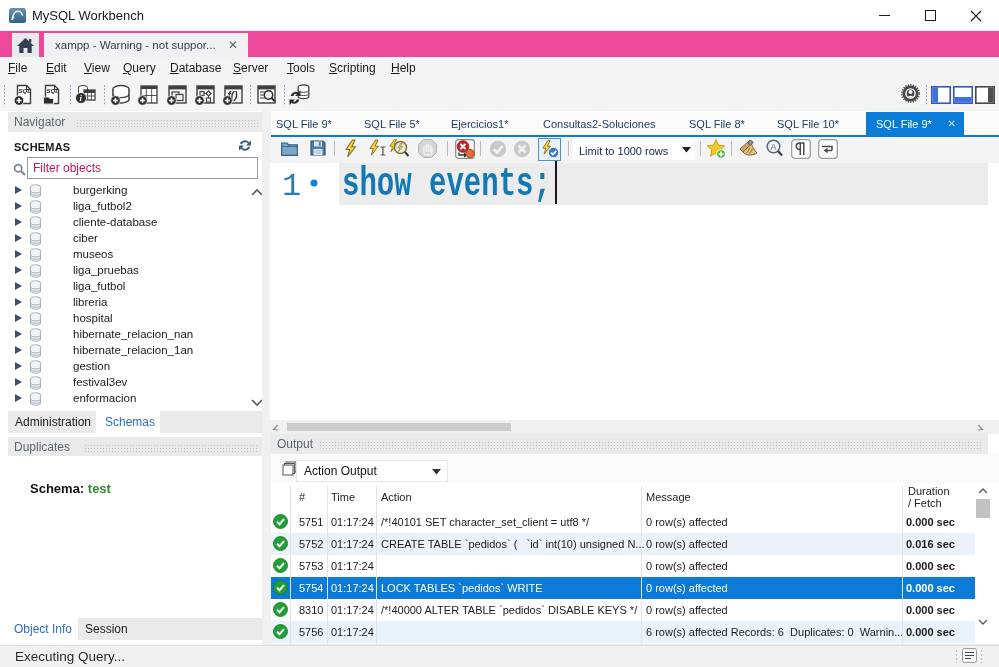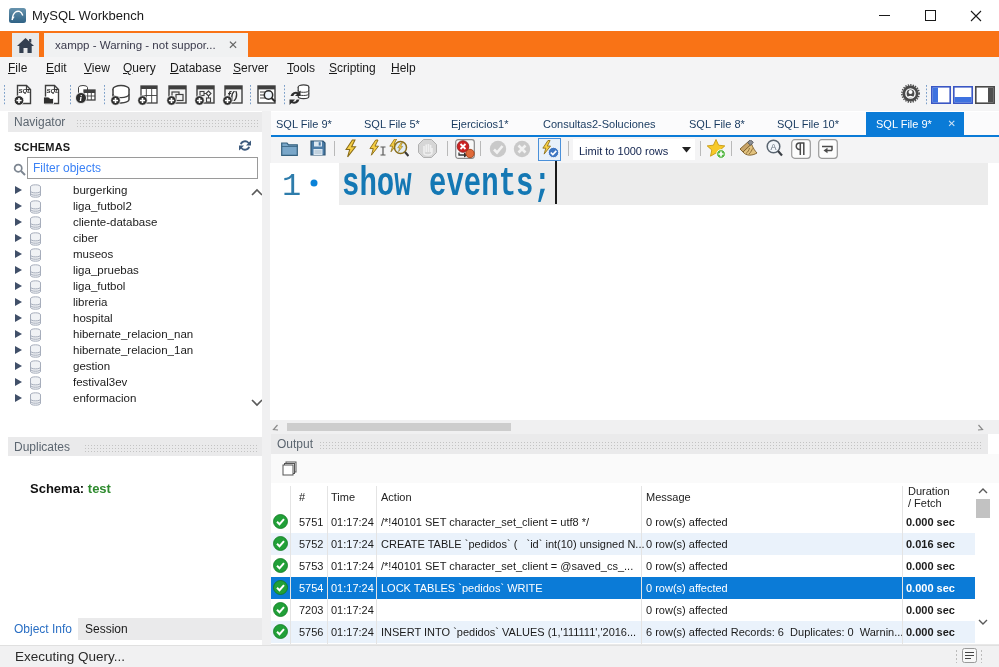--- a/index.html
+++ b/index.html
@@ -5,40 +5,40 @@
 * { margin:0; padding:0; box-sizing:border-box; }
 html,body { width:999px; height:667px; overflow:hidden; }
 body { font-family:"Liberation Sans", sans-serif; background:#fff; position:relative; }
 .abs { position:absolute; }
 .dots { background-image:radial-gradient(#c3c3c3 0.7px, transparent 0.9px); background-size:3px 3px; }
 
 #titlebar { left:0; top:0; width:999px; height:31px; background:#fff; }
 #title-text { left:32px; top:8px; font-size:13px; color:#1a1a1a;text-align:center; }
 .winbtn { top:0; width:46px; height:31px; display:flex; align-items:center; justify-content:center; }
 
-#conntabs { left:0; top:31px; width:999px; height:26px; background:#f97316; }
+#conntabs { left:0; top:31px; width:999px; height:26px; background:#ec4899; }
 #hometab { left:12px; top:2px; width:27px; height:24px; background:#e8e9ea; display:flex; align-items:center; justify-content:center; }
 #xamptab { left:44px; top:2px; width:204px; height:24px; background:#f0f1f2; }
 #xamptab .lbl { position:absolute; left:11px; top:6px; font-size:11.5px; color:#3a3a4c; }
 #xamptab .x { position:absolute; right:10px; top:5px; font-size:12px; color:#666; }
 
 #menubar { left:0; top:57px; width:999px; height:23px; background:#f4f4f5; }
 .menu { position:absolute; top:4px; font-size:12px; color:#1a1a1a; }
 .menu u { text-decoration:underline; }
 
 #toolbar { left:0; top:80px; width:999px; height:31px; background:#f4f4f5; }
 .tsep { position:absolute; top:5px; height:21px; width:1px; background-image:linear-gradient(#b9b9b9 1px, transparent 1px); background-size:1px 3px; }
 
 #sidebar { left:0; top:111px; width:265px; height:534px; background:#fff; }
 .phead { position:absolute; left:8px; width:254px; height:21px; background:#eaeaeb; }
 .phead .t { position:absolute; left:6px; top:3px; font-size:12px; color:#5c6670; }
 #schemas-area { left:8px; top:21px; width:254px; height:279px; background:#fff; }
 #schemas-title { left:6px; top:9px; font-size:11px; font-weight:bold; color:#1a1a1a; letter-spacing:0.2px; }
 #filterbox { left:19px; top:25px; width:231px; height:22px; border:1px solid #9a9a9a; background:#fff; }
-#filterbox span { position:absolute; left:5px; top:3px; font-size:12px; color:#3b82f6; }
+#filterbox span { position:absolute; left:5px; top:3px; font-size:12px; color:#be185d; }
 .trow { position:absolute; left:0; height:16px; width:254px; font-size:11.5px; color:#1a1a1a; }
 .trow .tri { position:absolute; left:7px; top:3px; width:0; height:0; border-left:7.5px solid #415069; border-top:4.8px solid transparent; border-bottom:4.8px solid transparent; }
 .trow .lbl { position:absolute; left:40px; top:1px;padding-left:25px; }
 .trow svg { position:absolute; left:21px; top:1px; }
 #nav-tabs { left:8px; top:300px; width:254px; height:22px; background:#eaeaeb; }
 #infopanel { left:8px; top:345px; width:254px; height:162px; background:#fff; }
 #objtabs { left:8px; top:507px; width:254px; height:22px; background:#eaeaeb; }
 
 #main { left:265px; top:111px; width:734px; height:534px; }
 #sqltabs { left:6px; top:1px; width:728px; height:23px; background:#fbfbfc; }
@@ -370,20 +370,25 @@
           <span class="lbl">enformacion</span>
         </div>
       </div>
     <svg class="abs" style="left:243px;top:56px" width="12" height="9">
         <path d="M1 7 L6 2 L11 7" fill="none" stroke="#5a5a5a" stroke-width="1.6"></path>
       </svg>
     <svg class="abs" style="left:243px;top:266px" width="12" height="9">
         <path d="M1 2 L6 7 L11 2" fill="none" stroke="#5a5a5a" stroke-width="1.6"></path>
       </svg>
   </div>
+  <div class="abs" id="nav-tabs">
+    <div class="abs" style="left:88px;top:0;width:64px;height:22px;background:#fff"></div>
+    <span class="abs" style="left:7px;top:4px;font-size:12px;color:#1a1a1a">Administration</span>
+    <span class="abs" style="left:97px;top:4px;font-size:12px;color:#2a6fc4">Schemas</span>
+  </div>
   <div class="phead" style="top:326px">
       <span class="t">Duplicates</span>
       <span class="dots" style="position:absolute;left:76px;top:7px;width:174px;height:9px"></span>
     </div>
   <div class="abs" id="infopanel">
     <div class="abs" style="left:22px;top:25px;font-size:13px;font-weight:bold;color:#111">Schema: <span style="color:#2e8b2e">test</span></div>
   </div>
   <div class="abs" id="objtabs">
     <div class="abs" style="left:0px;top:0;width:70px;height:22px;background:#fff"></div>
     <span class="abs" style="left:6px;top:4px;font-size:12px;color:#2a6fc4">Object Info</span>
@@ -427,20 +432,26 @@
   <div class="phead" style="left:6px;top:323px;width:717px">
       <span class="t">Output</span>
       <span class="dots" style="position:absolute;left:48px;top:7px;width:662px;height:9px"></span>
     </div>
   <div class="abs" id="actionrow">
     <svg class="abs" style="left:11px;top:7px" width="15" height="15" viewBox="0 0 15 15">
       <rect x="4" y="1" width="10" height="10" fill="#fff" stroke="#555" stroke-width="1"></rect>
       <rect x="2.5" y="2.5" width="10" height="10" fill="#fff" stroke="#555" stroke-width="1"></rect>
       <rect x="1" y="4" width="10" height="10" fill="#fff" stroke="#555" stroke-width="1"></rect>
     </svg>
+    <div class="abs" id="acombo">
+      <span style="position:absolute;left:7px;top:3px;font-size:12px;color:#111">Action Output</span>
+      <svg style="position:absolute;right:6px;top:8px" width="9" height="6">
+          <path d="M0 0 L9 0 L4.5 5.5 Z" fill="#333"></path>
+        </svg>
+    </div>
   </div>
   <div class="abs" id="outtable">
       <div class="orow" style="top:0;height:27px;color:#222;background:#fff">
         <span style="position:absolute;left:28px;top:8px">#</span>
         <span style="position:absolute;left:60px;top:8px">Time</span>
         <span style="position:absolute;left:110px;top:8px">Action</span>
         <span style="position:absolute;left:375px;top:8px">Message</span>
         <span style="position:absolute;left:637px;top:2px;line-height:12px">Duration<br>/ Fetch</span>
       </div>
       <div class="orow" style="top:28px;background:#fff;color:#1b1b1b">
@@ -465,53 +476,52 @@
         <span class="c4">0 row(s) affected</span>
         <span class="c5">0.016 sec</span>
       </div>
       <div class="orow" style="top:72px;background:#fff;color:#1b1b1b">
         <svg style="position:absolute;left:2px;top:3px" width="15" height="15" viewBox="0 0 15 15">
           <circle cx="7.5" cy="7.5" r="7" fill="#21a038" stroke="#0f7a22" stroke-width="0.8"></circle>
           <path d="M4 7.8 L6.5 10.2 L11 5.2" fill="none" stroke="#fff" stroke-width="2"></path>
         </svg>
         <span class="c1">5753</span>
         <span class="c2">01:17:24</span>
-        <span class="c3">/*!40101 SET character_set_client = @saved_cs_...</span>
         <span class="c4">0 row(s) affected</span>
         <span class="c5">0.000 sec</span>
       </div>
       <div class="orow" style="top:94px;background:#0b7bd7;color:#fff">
         <svg style="position:absolute;left:2px;top:3px" width="15" height="15" viewBox="0 0 15 15">
           <circle cx="7.5" cy="7.5" r="7" fill="#21a038" stroke="#0f7a22" stroke-width="0.8"></circle>
           <path d="M4 7.8 L6.5 10.2 L11 5.2" fill="none" stroke="#fff" stroke-width="2"></path>
         </svg>
         <span class="c1">5754</span>
         <span class="c2">01:17:24</span>
         <span class="c3">LOCK TABLES `pedidos` WRITE</span>
         <span class="c4">0 row(s) affected</span>
         <span class="c5">0.000 sec</span>
       </div>
       <div class="orow" style="top:116px;background:#fff;color:#1b1b1b">
         <svg style="position:absolute;left:2px;top:3px" width="15" height="15" viewBox="0 0 15 15">
           <circle cx="7.5" cy="7.5" r="7" fill="#21a038" stroke="#0f7a22" stroke-width="0.8"></circle>
           <path d="M4 7.8 L6.5 10.2 L11 5.2" fill="none" stroke="#fff" stroke-width="2"></path>
         </svg>
-        <span class="c1">7203</span>
+        <span class="c1">8310</span>
         <span class="c2">01:17:24</span>
+        <span class="c3">/*!40000 ALTER TABLE `pedidos` DISABLE KEYS */</span>
         <span class="c4">0 row(s) affected</span>
         <span class="c5">0.000 sec</span>
       </div>
       <div class="orow" style="top:138px;background:#eaf2fb;color:#1b1b1b">
         <svg style="position:absolute;left:2px;top:3px" width="15" height="15" viewBox="0 0 15 15">
           <circle cx="7.5" cy="7.5" r="7" fill="#21a038" stroke="#0f7a22" stroke-width="0.8"></circle>
           <path d="M4 7.8 L6.5 10.2 L11 5.2" fill="none" stroke="#fff" stroke-width="2"></path>
         </svg>
         <span class="c1">5756</span>
         <span class="c2">01:17:24</span>
-        <span class="c3">INSERT INTO `pedidos` VALUES (1,'111111','2016...</span>
         <span class="c4">6 row(s) affected Records: 6&nbsp; Duplicates: 0&nbsp; Warnin...</span>
         <span class="c5">0.000 sec</span>
       </div>
       <div class="vline" style="left:19px;top:3px;height:158px;background:#e4e4e4"></div>
       <div class="vline" style="left:56px;top:3px;height:158px;background:#e4e4e4"></div>
       <div class="vline" style="left:105px;top:3px;height:158px;background:#e4e4e4"></div>
       <div class="vline" style="left:370px;top:3px;height:158px;background:#e4e4e4"></div>
       <div class="vline" style="left:631px;top:3px;height:158px;background:#e4e4e4"></div>
     </div>
   <div class="abs" style="left:6px;top:533px;width:728px;height:1px;background:#e8e8e8"></div>

